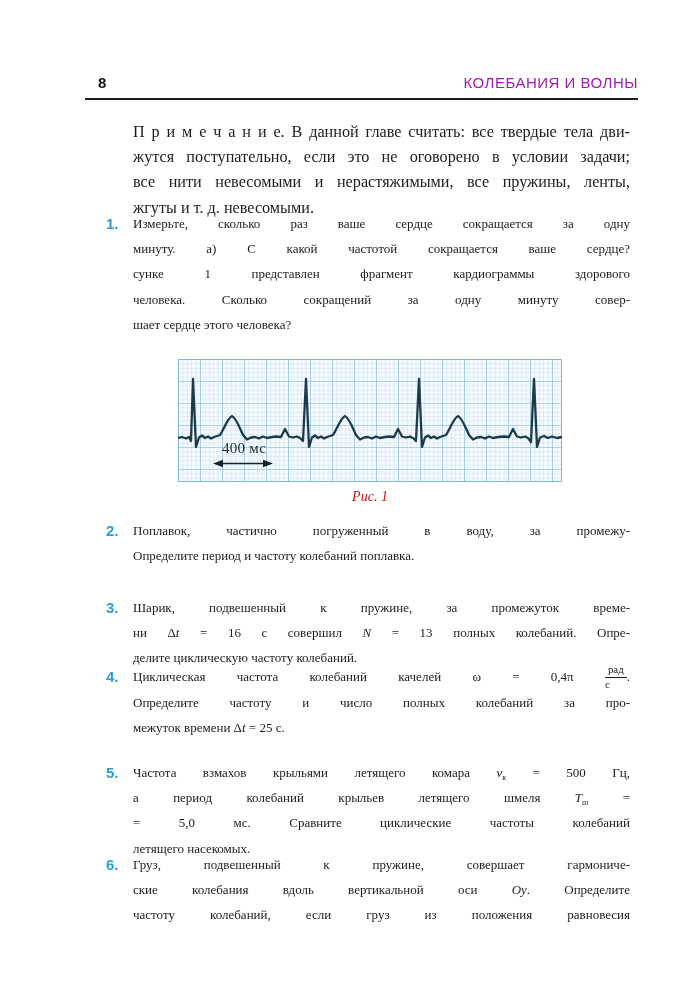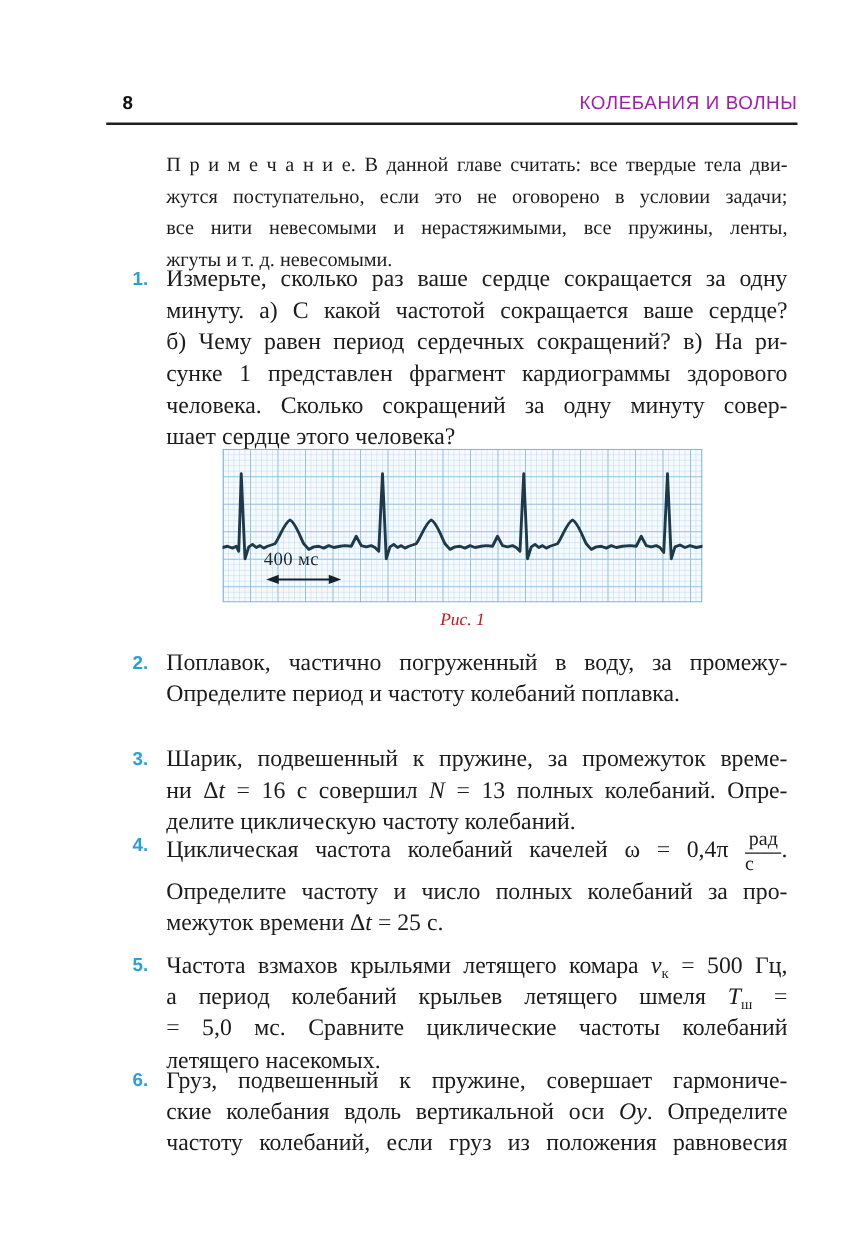--- a/index.html
+++ b/index.html
@@ -11,40 +11,40 @@
   .header{
     position:absolute;left:85px;top:74px;width:553px;
     display:flex;justify-content:space-between;align-items:flex-end;
     padding-bottom:7px;border-bottom:2.4px solid #1f1f1f;
     font-family:"Liberation Sans","DejaVu Sans",sans-serif;
   }
   .page-num{font-size:15px;font-weight:bold;margin-left:13px;color:#111;}
   .run-head{font-size:15px;letter-spacing:.5px;color:#a21caf;}
   
   .note{position:absolute;left:133px;top:120px;width:497px;}
-  .tline{font-size:19px;line-height:25.2px;white-space:normal;}
+  .tline{font-size:13px;line-height:25.2px;white-space:normal;}
   .note .tline{font-size:16.2px;}
   .jl{text-align:justify;text-align-last:justify;}
   .ll{text-align:left;text-align-last:left;}
   .problem{position:absolute;left:106px;width:524px;display:flex;}
   .pnum{
     flex:none;width:27px;font-family:"Liberation Sans","DejaVu Sans",sans-serif;
     font-weight:bold;font-size:15px;line-height:25.2px;color:var(--accent-blue,#2b9fdb);
   }
   .ptext{width:497px;}
   .i{font-style:italic;}
   .sub{font-size:62%;vertical-align:-0.35em;line-height:0;}
   .frac{display:inline-block;text-align:center;vertical-align:-0.62em;line-height:1.05;font-size:0.84em;font-family:Liberation Serif, serif;}
   .frac .num{display:block;border-bottom:1.3px solid #1c1c1c;padding:0 3px 1px;}
   .frac .den{display:block;padding-top:1px;}
   
   .figure{position:absolute;left:178px;top:359px;width:384px;height:123px;}
   .figure svg{display:block;}
   .fig-label{
-    position:absolute;left:33px;top:81px;width:66px;
+    position:absolute;left:33px;top:81px;width:66px;text-align:center;
     font-size:15px;color:#1a2a33;letter-spacing:.3px;
   }
   .caption{
     position:absolute;left:110px;top:489px;width:520px;text-align:center;
     font-style:italic;font-size:14px;color:#b91c1c;
   }
   .ecg-trace{fill:none;stroke:var(--trace,#1d3a4a);stroke-width:2.3;stroke-linejoin:round;stroke-linecap:round;}
   .gm-line{fill:none;stroke:var(--grid-minor,#b4d6ec);stroke-width:0.7;}
   .gM-line{fill:none;stroke:var(--grid-major,#7fb9dd);stroke-width:1.2;}
   .fig-bg{fill:#f6fafd;}
@@ -67,21 +67,20 @@
     <div class="tline jl">жутся поступательно, если это не оговорено в условии задачи;</div>
     <div class="tline jl">все нити невесомыми и нерастяжимыми, все пружины, ленты,</div>
     <div class="tline ll">жгуты и т. д. невесомыми.</div>
   </div>
 
   <div class="problem" style="top:211px">
     <span class="pnum">1.</span>
     <div class="ptext">
       <div class="tline jl">Измерьте, сколько раз ваше сердце сокращается за одну</div>
       <div class="tline jl">минуту. а) С какой частотой сокращается ваше сердце?</div>
-      <div class="tline jl">б) Чему равен период сердечных сокращений? в) На ри-</div>
       <div class="tline jl">сунке 1 представлен фрагмент кардиограммы здорового</div>
       <div class="tline jl">человека. Сколько сокращений за одну минуту совер-</div>
       <div class="tline ll">шает сердце этого человека?</div>
     </div>
   </div>
 
   <div class="figure">
     <svg width="384" height="123" viewBox="0 0 384 123">
       <defs>
         <pattern id="gm" width="4.4" height="4.4" patternUnits="userSpaceOnUse">

